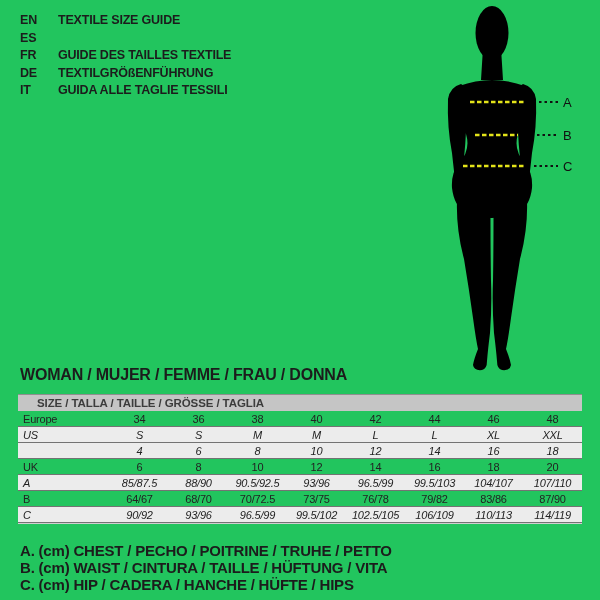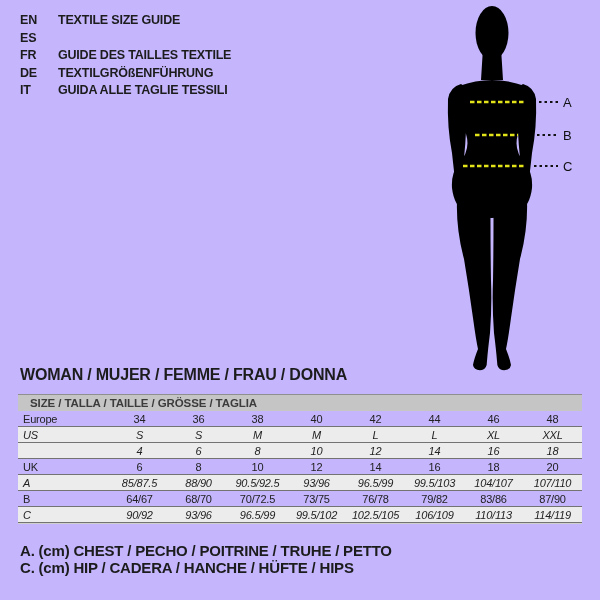--- a/index.html
+++ b/index.html
@@ -9,21 +9,21 @@
     height: 600px;
     background: #ffffff;
     font-family: "Liberation Sans", sans-serif;
     color: #1c1c1c;
     overflow: hidden;
   }
   #page {
     position: relative;
     width: 600px;
     height: 600px;
-    background: #c4b5fd;
+    background: #22c55e;
   }
   
   .langs {
     position: absolute;
     left: 20px;
     top: 12px;
   }
   .lang-row {
     display: flex;
     line-height: 17.5px;
@@ -66,21 +66,21 @@
     border-bottom: 1px solid #d0d0d0;
   }
   .thead {
     background: #c5c5c5;
     border-top: 1px solid #8f8f8f;
     height: 16px;
     line-height: 16px;
     font-weight: bold;
     font-size: 11.5px;
     color: #3c3c3c;
-    padding-left: 12px;
+    padding-left: 19px;
     letter-spacing: -0.1px;
   }
   .trow {
     display: grid;
     grid-template-columns: 92px repeat(8, 1fr);
     height: 15px;
     align-items: center;
     border-bottom: 1px solid #737373;
     font-size: 11px;
     color: #222222;
@@ -233,16 +233,17 @@
           <div class="tcell">102.5/105</div>
           <div class="tcell">106/109</div>
           <div class="tcell">110/113</div>
           <div class="tcell">114/119</div>
         </div>
       </div>
   </div>
 
   <div class="legend">
       <div class="legend-item">A. (cm) CHEST / PECHO / POITRINE / TRUHE / PETTO</div>
+      <div class="legend-item">B. (cm) WAIST / CINTURA / TAILLE / HÜFTUNG / VITA</div>
       <div class="legend-item">C. (cm) HIP / CADERA / HANCHE / HÜFTE / HIPS</div>
     </div>
 
 </div>
 
 </body></html>

